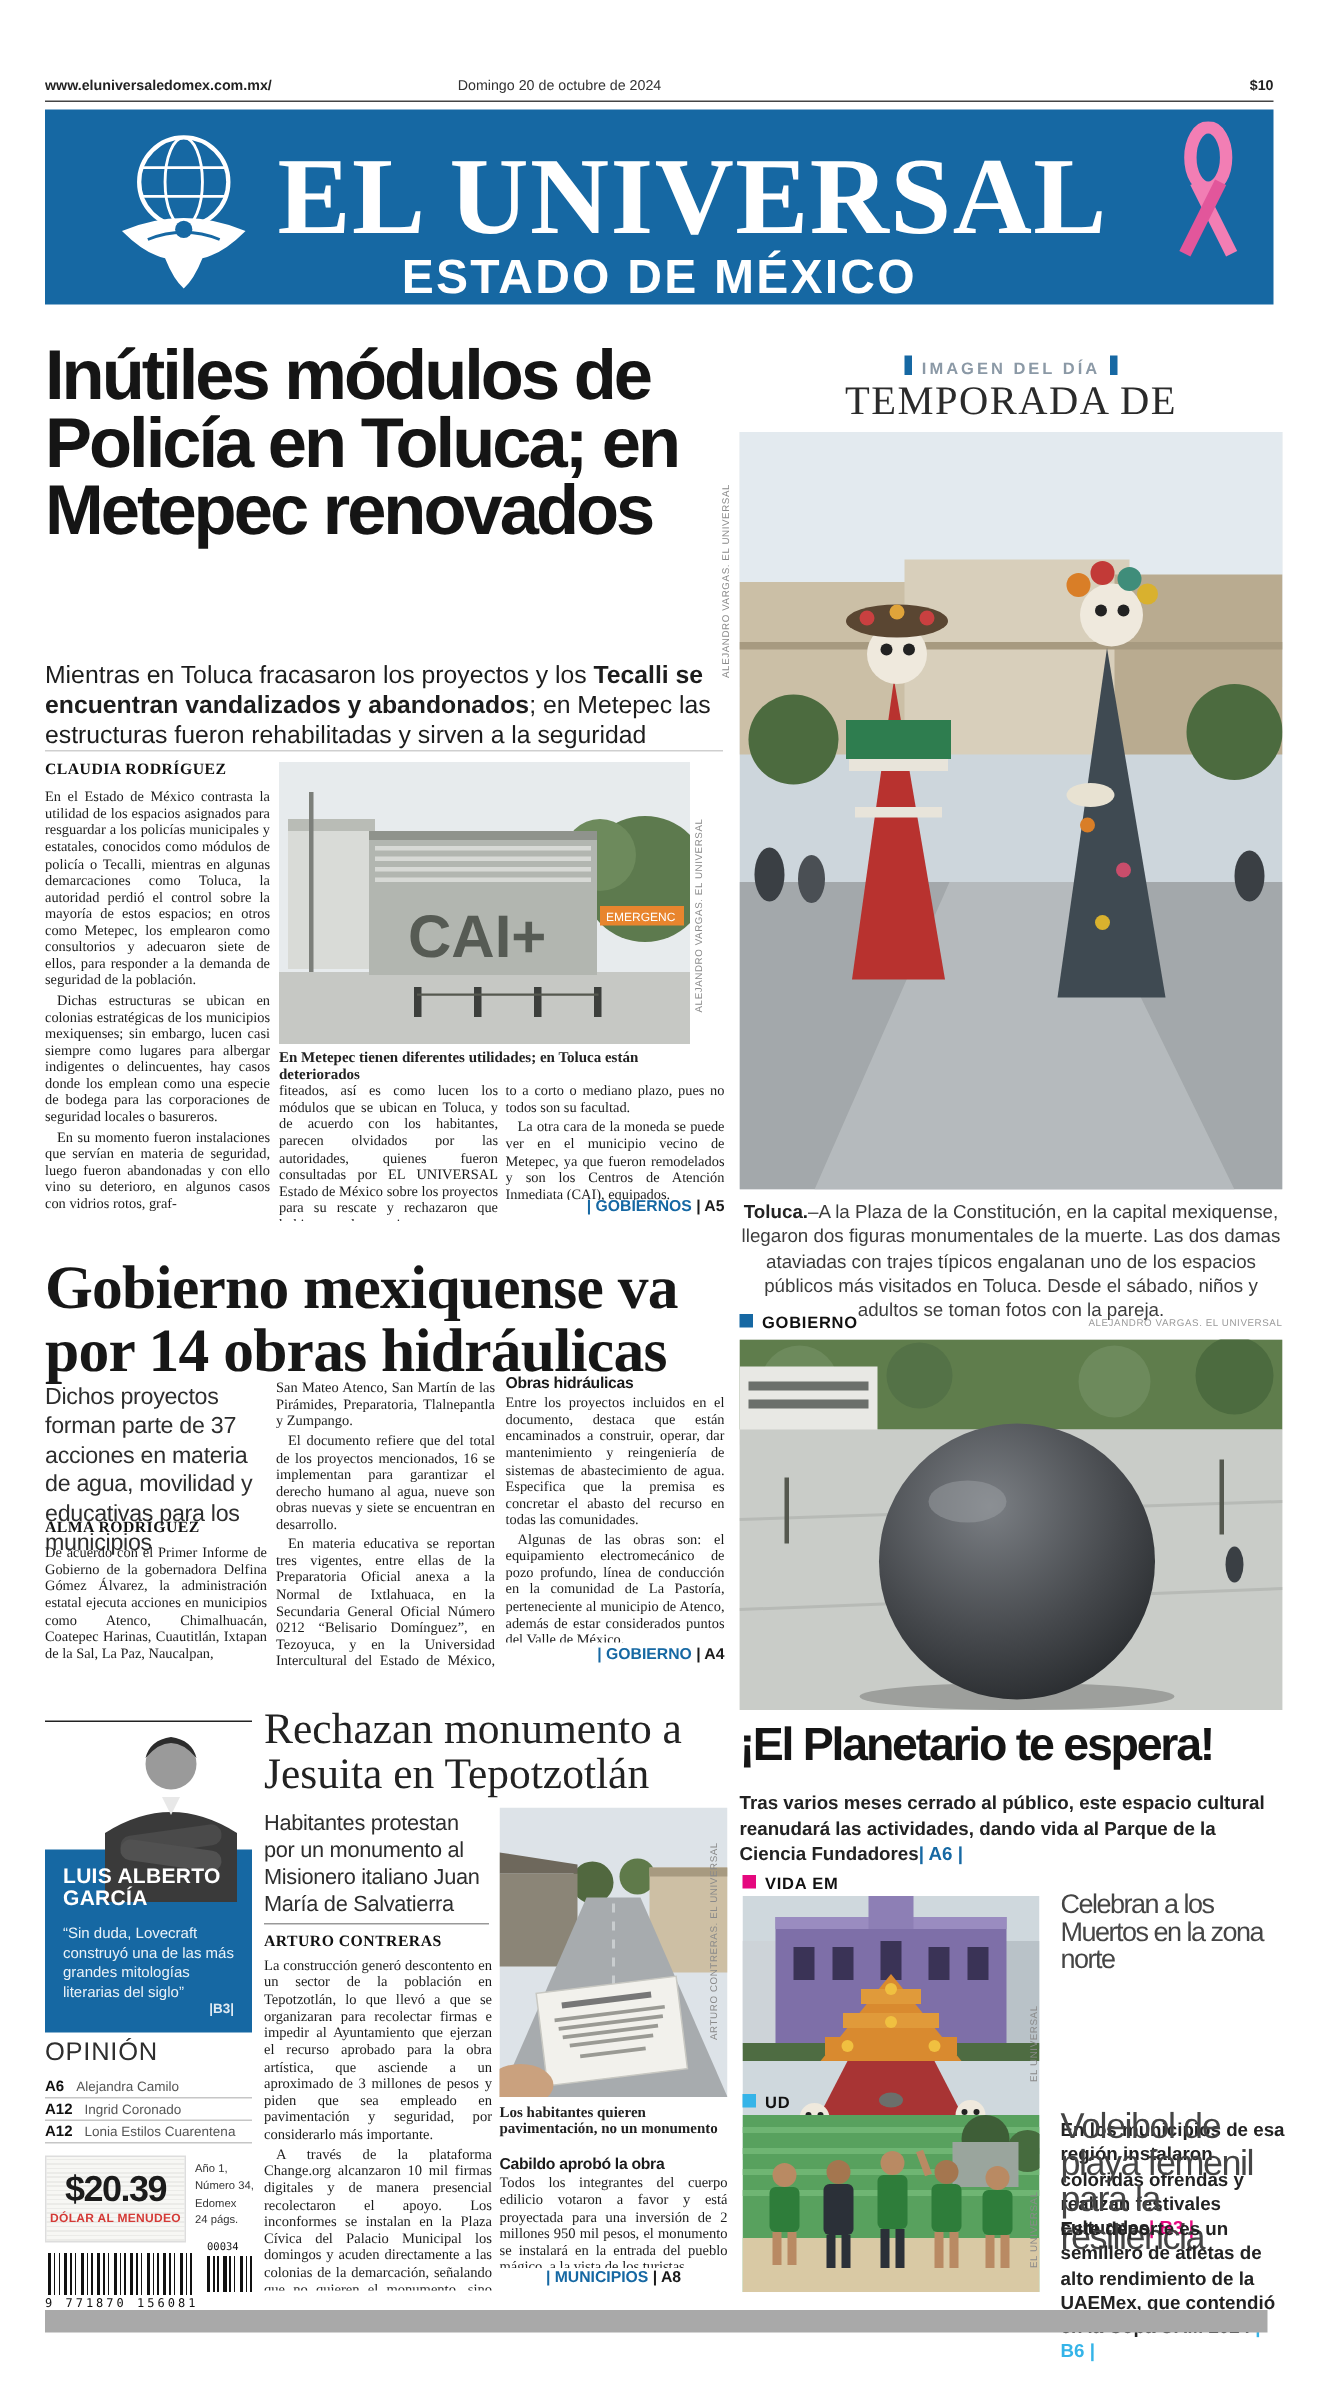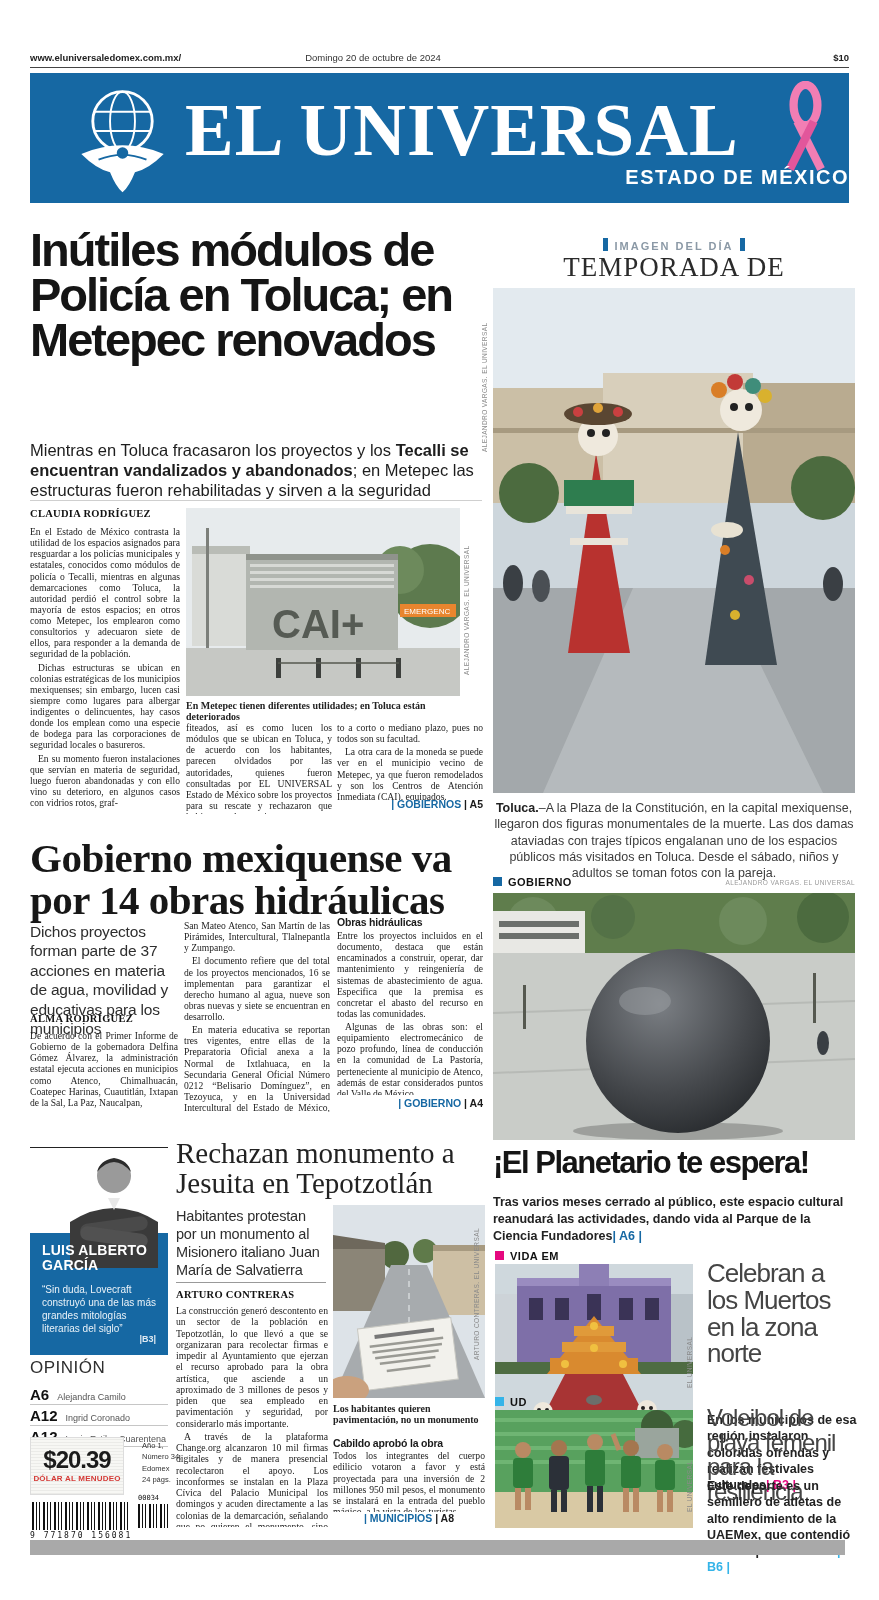--- a/index.html
+++ b/index.html
@@ -6,21 +6,21 @@
   #page{position:relative;width:879px;height:1600px;background:#fff;overflow:hidden;
         font-family:"Liberation Sans",sans-serif;color:#1a1a1a;}
   .abs{position:absolute;}
   
   .topbar{font-size:9.5px;font-weight:bold;color:#222;}
   .rule{background:#444;height:1px;}
   
   .masthead{background:#1668a3;}
   .mast-title{font-family:"Liberation Serif",serif;font-weight:bold;color:#fff;
               font-size:73px;letter-spacing:1px;white-space:nowrap;}
-  .mast-sub{font-weight:bold;color:#fff;font-size:20px;letter-spacing:1.5px;text-align:right;}
+  .mast-sub{font-weight:bold;color:#fff;font-size:32px;letter-spacing:1.5px;text-align:center;}
   
   .lead-headline{font-size:47px;line-height:.96;font-weight:bold;letter-spacing:-2px;color:#151515;}
   .deck{font-size:16.5px;line-height:1.22;color:#1d1d1d;}
   .deck b{font-weight:bold;}
   .byline{font-family:"Liberation Serif",serif;font-weight:bold;font-size:10.5px;color:#111;letter-spacing:.3px;}
   .body-col{font-family:"Liberation Serif",serif;font-size:9.6px;line-height:1.16;
             text-align:justify;color:#1c1c1c;overflow:hidden;}
   .body-col p{margin:0 0 2px 0;text-indent:8px;}
   .body-col p.first{text-indent:0;}
   .photo-caption{font-family:"Liberation Serif",serif;font-weight:bold;font-size:10px;color:#222;}
@@ -41,36 +41,36 @@
               line-height:1.02;letter-spacing:-.5px;color:#171717;}
   .deck2{font-size:15.5px;line-height:1.25;color:#2e2e2e;letter-spacing:-.2px;}
   
   .seclabel{font-weight:bold;font-size:11px;color:#111;letter-spacing:.5px;}
   .sq{display:inline-block;width:9px;height:9px;margin-right:6px;}
   .sq.blue{background:#1668a3;} .sq.pink{background:#e5087e;} .sq.cyan{background:#35b4e8;}
   .plan-head{font-weight:bold;font-size:31px;letter-spacing:-1.5px;color:#151515;}
   .plan-sub{font-weight:bold;font-size:12.5px;line-height:1.35;color:#222;}
   .blue-txt{color:#1668a3;} .pink-txt{color:#e5087e;} .cyan-txt{color:#35b4e8;}
   
-  .teaser-head{font-size:26px;line-height:1.03;letter-spacing:-1px;color:#454545;}
+  .teaser-head{font-size:18px;line-height:1.03;letter-spacing:-1px;color:#454545;}
   .teaser-sub{font-weight:bold;font-size:12.5px;line-height:1.3;color:#222;}
   
   .op-box{background:#1668a3;}
   .op-name{font-weight:bold;font-size:14px;color:#fff;line-height:1.05;letter-spacing:.2px;}
   .op-quote{font-size:10px;color:#eaf2f8;line-height:1.3;}
   .op-page{font-weight:bold;font-size:9px;color:#dfeaf2;text-align:right;}
   .op-title{font-size:17px;color:#2e2e2e;letter-spacing:.5px;font-weight:normal;}
   .op-row{font-size:9px;color:#555;border-bottom:1px solid #c6c6c6;padding:2px 0 1px 0;}
-  .op-row b{font-size:15px;color:#111;margin-right:8px;}
+  .op-row b{font-size:10px;color:#111;margin-right:8px;}
   
   .price-cell{background:repeating-linear-gradient(0deg,#ebebe8 0 1px,#f7f7f4 1px 3px);
               border:1px solid #ddd;text-align:center;}
   .price{font-weight:bold;font-size:24px;letter-spacing:-1px;color:#1b1b1b;}
   .price-label{font-weight:bold;font-size:8px;color:#d43a36;letter-spacing:.2px;}
-  .price-info{font-size:7.5px;color:#333;line-height:1.5;margin-left:12px;}
+  .price-info{font-size:7.5px;color:#333;line-height:1.5;}
   .barcode{background:repeating-linear-gradient(90deg,#111 0 2px,#fff 2px 4px,#111 4px 5px,#fff 5px 7px,#111 7px 8px,#fff 8px 11px);}
   .barcode-num{font-family:"DejaVu Sans Mono",monospace;font-size:8px;color:#111;letter-spacing:2px;}
   .barcode-small-num{font-family:"DejaVu Sans Mono",monospace;font-size:7px;color:#111;}
   
   .serif-head2{font-family:"Liberation Serif",serif;font-size:29px;line-height:1.05;color:#222;}
   .deck3{font-size:14.5px;line-height:1.25;color:#2e2e2e;letter-spacing:-.2px;}
   .graybar{background:#a9a9a9;}
   svg{display:block;}
 </style>
 </head>
@@ -204,21 +204,21 @@
   <div class="abs vcredit" style="left:481px;top:292px;height:160px;">ALEJANDRO VARGAS. EL UNIVERSAL</div>
   <div class="abs imagen-caption" style="left:493px;top:800px;width:362px;"><b>Toluca.</b><span>–A la Plaza de la Constitución, en la capital mexiquense, llegaron dos figuras monumentales de la muerte. Las dos damas ataviadas con trajes típicos engalanan uno de los espacios públicos más visitados en Toluca. Desde el sábado, niños y adultos se toman fotos con la pareja.</span></div>
 
   <div class="abs serif-head" style="left:30px;top:838px;width:458px;">Gobierno mexiquense va por 14 obras hidráulicas</div>
   <div class="abs deck2" style="left:30px;top:922px;width:148px;">Dichos proyectos forman parte de 37 acciones en materia de agua, movilidad y educativas para los municipios</div>
   <div class="abs byline" style="left:30px;top:1013px;">ALMA RODRÍGUEZ</div>
   <div class="abs body-col" style="left:30px;top:1030px;width:148px;height:82px;">
     <p class="first">De acuerdo con el Primer Informe de Gobierno de la gobernadora Delfina Gómez Álvarez, la administración estatal ejecuta acciones en municipios como Atenco, Chimalhuacán, Coatepec Harinas, Cuautitlán, Ixtapan de la Sal, La Paz, Naucalpan,</p>
   </div>
   <div class="abs body-col" style="left:184px;top:920px;width:146px;height:192px;">
-    <p class="first">San Mateo Atenco, San Martín de las Pirámides, Intercultural, Tlalnepantla y Zumpango.</p>
+    <p class="first">San Mateo Atenco, San Martín de las Pirámides, Preparatoria, Tlalnepantla y Zumpango.</p>
     <p>El documento refiere que del total de los proyectos mencionados, 16 se implementan para garantizar el derecho humano al agua, nueve son obras nuevas y siete se encuentran en desarrollo.</p>
     <p>En materia educativa se reportan tres vigentes, entre ellas de la Preparatoria Oficial anexa a la Normal de Ixtlahuaca, en la Secundaria General Oficial Número 0212 “Belisario Domínguez”, en Tezoyuca, y en la Universidad Intercultural del Estado de México, Plantel Xonacatlán.</p>
   </div>
   <div class="abs colhead" style="left:337px;top:916px;">Obras hidráulicas</div>
   <div class="abs body-col" style="left:337px;top:930px;width:146px;height:165px;">
     <p class="first">Entre los proyectos incluidos en el documento, destaca que están encaminados a construir, operar, dar mantenimiento y reingeniería de sistemas de abastecimiento de agua. Especifica que la premisa es concretar el abasto del recurso en todas las comunidades.</p>
     <p>Algunas de las obras son: el equipamiento electromecánico de pozo profundo, línea de conducción en la comunidad de La Pastoría, perteneciente al municipio de Atenco, además de estar considerados puntos del Valle de México.</p>
   </div>
   <div class="abs ref" style="left:337px;top:1097px;width:146px;"><span class="blue">| GOBIERNO</span><span> | A4</span></div>
 

